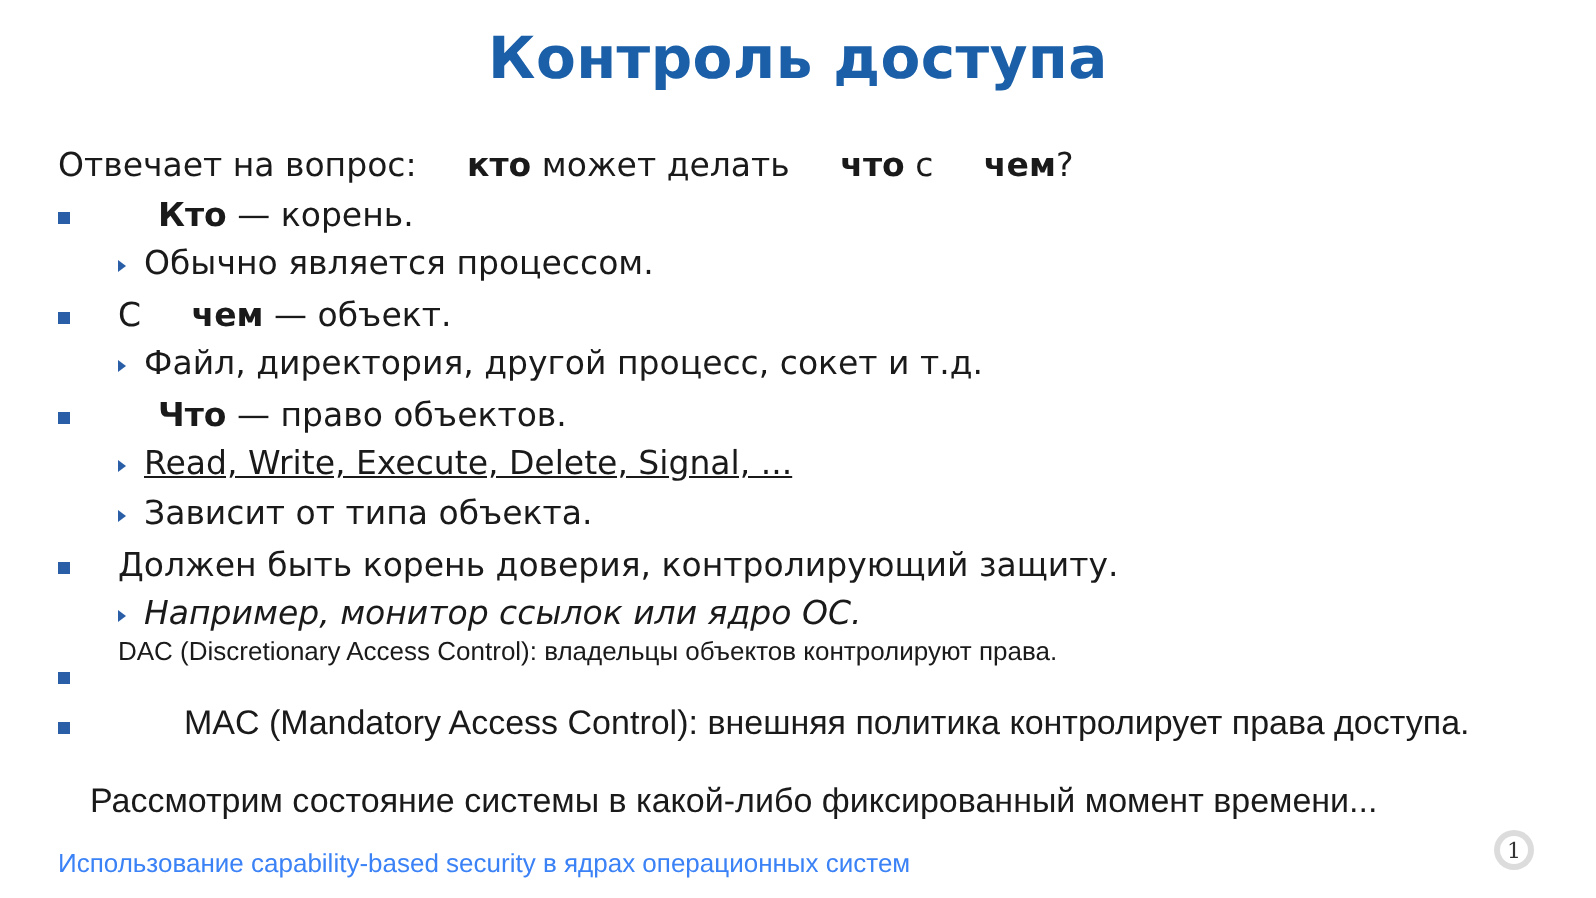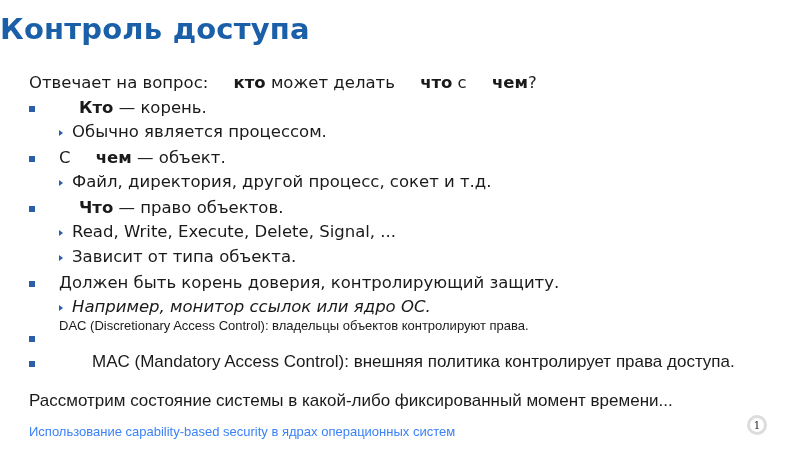--- a/index.html
+++ b/index.html
@@ -1,21 +1,21 @@
 <!DOCTYPE html>
 <html><head>
 <meta charset="utf-8">
 <style>
   html, body { margin: 0; padding: 0; }
   body {
     width: 798px; height: 449px; overflow: hidden; background: #ffffff;
     font-family: "DejaVu Sans", sans-serif; color: #1a1a1a; position: relative;
   }
   .title {
-    position: absolute; top: 12px; left: 0; width: 798px; text-align: left;
+    position: absolute; top: 12px; left: 0; width: 798px; text-align: center;
     font-family: "DejaVu Sans", sans-serif; font-weight: bold;
     font-size: 29px; color: #1a5fa8; letter-spacing: 0.2px;
   }
   .line { position: absolute; white-space: nowrap; font-size: 16.5px; line-height: 20px; }
   .bullet-sq {
     position: absolute; width: 6px; height: 6px; background: #2a5fa8;
   }
   .bullet-tri {
     position: absolute; width: 0; height: 0;
     border-top: 3px solid transparent; border-bottom: 3px solid transparent;
@@ -60,33 +60,33 @@
   <span>С </span><b>чем</b><span> — объект.</span>
 </div>
 <div class="bullet-tri" style="left:59px; top:180px;"></div>
 <div class="line" style="left:72px; top:172px;">Файл, директория, другой процесс, сокет и т.д.</div>
 
 <div class="bullet-sq" style="left:29px; top:206px;"></div>
 <div class="line" style="left:59px; top:198px;">
   <b>Что</b><span> — право объектов.</span>
 </div>
 <div class="bullet-tri" style="left:59px; top:230px;"></div>
-<div class="line" style="left:72px; top:222px;">Read, Write, Execute, Delete, Signal, ...</div>
+<div class="line" style="left:72px; top:222px;text-decoration:underline;">Read, Write, Execute, Delete, Signal, ...</div>
 <div class="bullet-tri" style="left:59px; top:255px;"></div>
 <div class="line" style="left:72px; top:247px;">Зависит от типа объекта.</div>
 
 <div class="bullet-sq" style="left:29px; top:281px;"></div>
 <div class="line" style="left:59px; top:273px;">Должен быть корень доверия, контролирующий защиту.</div>
 <div class="bullet-tri" style="left:59px; top:305px;"></div>
 <div class="line italic" style="left:72px; top:297px;">Например, монитор ссылок или ядро ОС.</div>
 
 <div class="bullet-sq" style="left:29px; top:336px;"></div>
 <div class="line cond" style="left:59px; top:316px; font-size:13px;">DAC (Discretionary Access Control): владельцы объектов контролируют права.</div>
 
 <div class="bullet-sq" style="left:29px; top:361px;"></div>
 <div class="line cond" style="left:59px; top:352px; font-size:17px;margin-left:33px;">MAC (Mandatory Access Control): внешняя политика контролирует права доступа.</div>
 
-<div class="line cond" style="left:29px; top:391px; font-size:17px;">Рассмотрим состояние системы в какой-либо фиксированный момент времени...</div>
+<div class="line cond" style="left:45px; top:391px; font-size:17px;">Рассмотрим состояние системы в какой-либо фиксированный момент времени...</div>
 
 <div class="footer">Использование capability-based security в ядрах операционных систем</div>
 <div class="pagebadge">
   <span>1</span>
 </div>
 
 </body></html>

